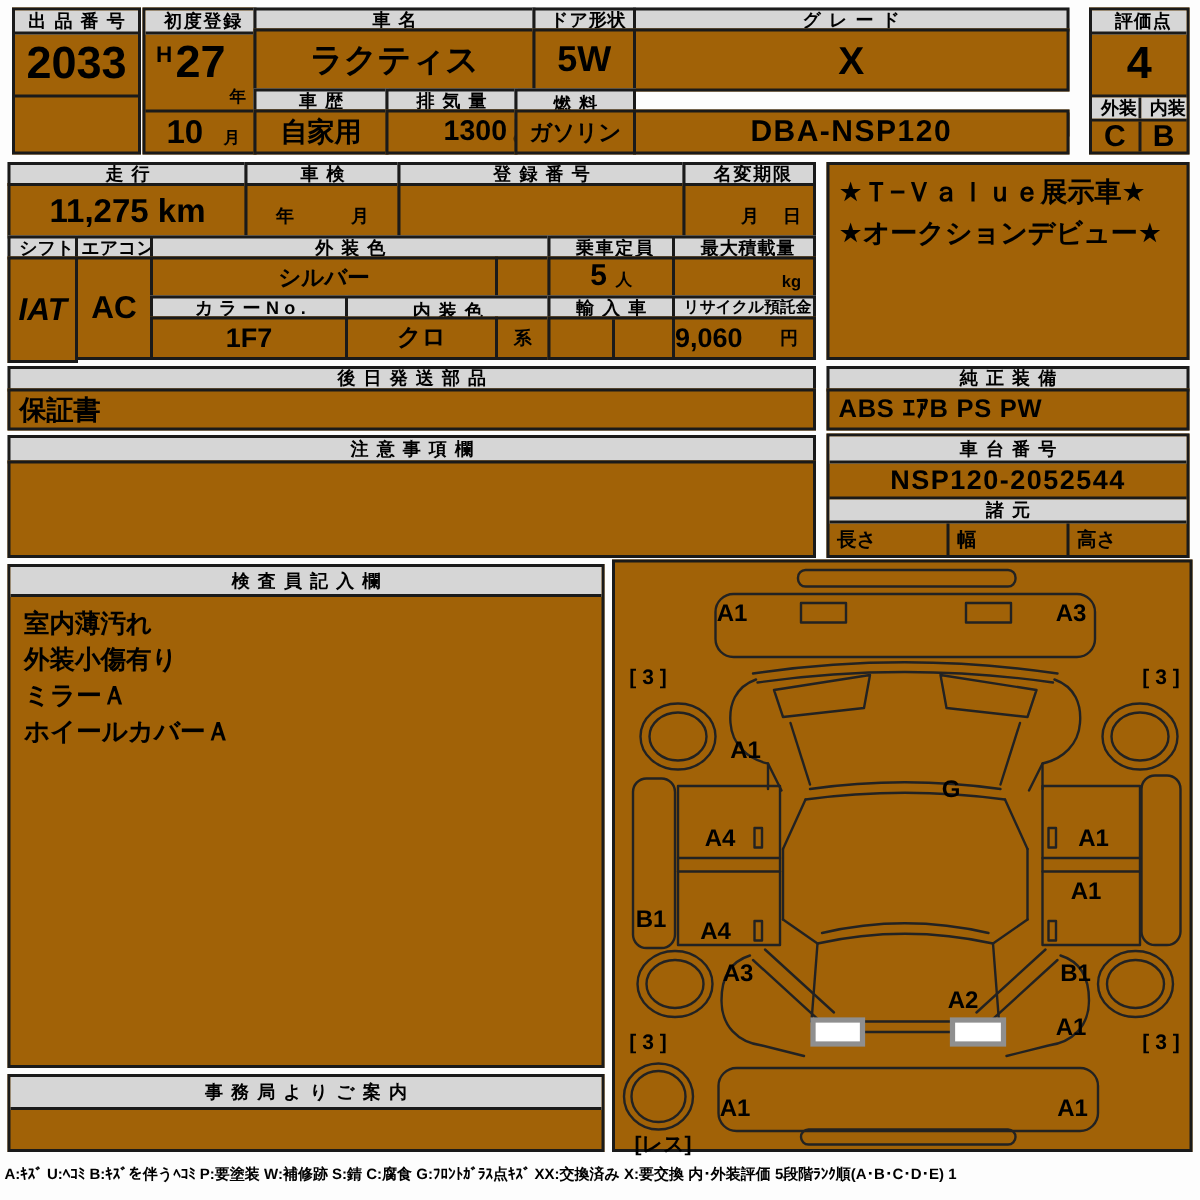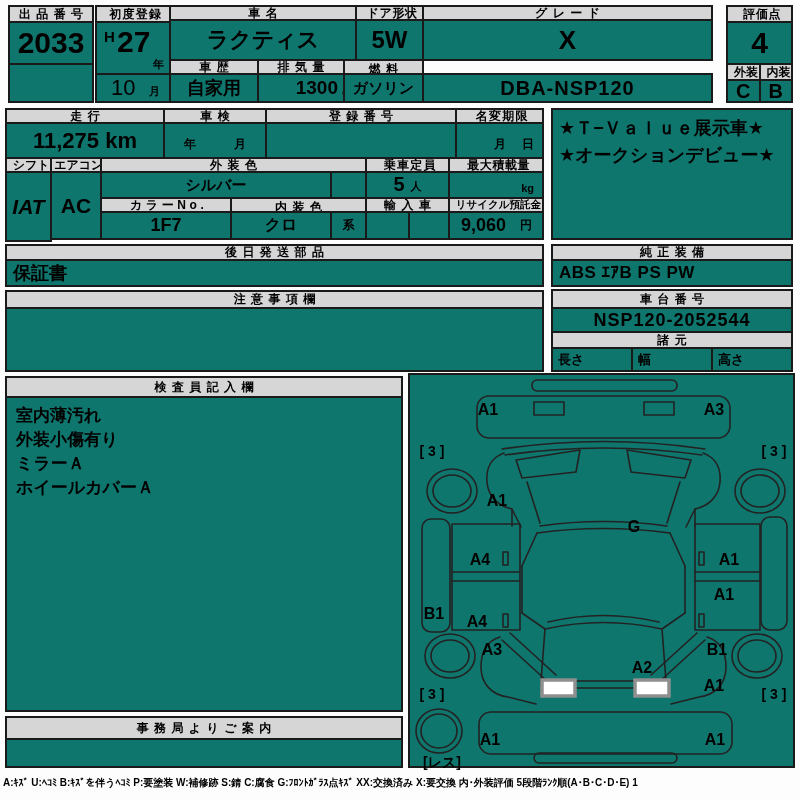--- a/index.html
+++ b/index.html
@@ -3,21 +3,21 @@
 <meta charset="utf-8">
 <style>
   html,body { margin:0; padding:0; }
   body {
     width:800px; height:800px; position:relative; background:#fdfdfd;
     font-family:"Liberation Sans","DejaVu Sans",sans-serif; color:#000;
     overflow:hidden;
   }
   .cell {
     position:absolute; box-sizing:border-box;
-    border:2px solid #1a1a1a; background:#0f766e;
+    border:2px solid #1a1a1a; background:#a16207;
   }
   .hdr {
     background:#d6d6d6; font-weight:bold; font-size:12px;
     display:flex; align-items:center; justify-content:center;
     letter-spacing:0.45em; text-indent:0.45em; white-space:nowrap; overflow:hidden;
   }
   .hdr-inner {
     background:#d6d6d6; font-weight:bold; font-size:12px;
     display:flex; align-items:center; justify-content:center;
     letter-spacing:0.45em; text-indent:0.45em;
@@ -45,21 +45,21 @@
 </div>
 
 <div class="cell" style="left:95px;top:5px;width:76px;height:98px;">
   <div class="hdr-inner" style="height:16px;letter-spacing:0.1em;">初度登録</div>
   <div style="height:52px;position:relative;border-bottom:2px solid #1a1a1a;box-sizing:border-box;">
     <span style="position:absolute;left:7px;top:5px;font-size:15px;font-weight:bold;">H</span>
     <span style="position:absolute;left:20px;top:2px;font-size:30px;font-weight:bold;">27</span>
     <span style="position:absolute;right:5px;bottom:1px;font-size:11px;font-weight:bold;">年</span>
   </div>
   <div style="height:26px;position:relative;">
-    <span style="position:absolute;left:14px;top:0px;font-size:22px;font-weight:normal;">10</span>
+    <span style="position:absolute;left:14px;top:0px;font-size:22px;font-weight:bold;">10</span>
     <span style="position:absolute;right:9px;bottom:2px;font-size:11px;font-weight:bold;">月</span>
   </div>
 </div>
 
 <div class="cell hdr" style="left:169px;top:5px;width:188px;height:16px;">車名</div>
 <div class="cell val" style="left:169px;top:19px;width:188px;height:42px;font-size:22px;">ラクティス</div>
 
 <div class="cell hdr" style="left:355px;top:5px;width:69px;height:16px;letter-spacing:0.05em;">ドア形状</div>
 <div class="cell val" style="left:355px;top:19px;width:69px;height:42px;font-size:24px;">5W</div>
 
@@ -136,21 +136,21 @@
 
 <div class="cell hdr" style="left:448px;top:157px;width:96px;height:16px;letter-spacing:0.05em;">最大積載量</div>
 <div class="cell val" style="left:448px;top:171px;width:96px;height:28px;font-size:11px;justify-content:flex-end;align-items:flex-end;padding:0 8px 3px 0;">kg</div>
 
 <div class="cell hdr" style="left:365px;top:197px;width:85px;height:16px;">輸入車</div>
 <div class="cell" style="left:365px;top:211px;width:85px;height:29px;">
   <div style="position:absolute;left:50%;top:0;bottom:0;border-left:2px solid #1a1a1a;"></div>
 </div>
 
 <div class="cell hdr" style="left:448px;top:197px;width:96px;height:16px;letter-spacing:0;font-size:10.5px;">リサイクル預託金</div>
-<div class="cell val" style="left:448px;top:211px;width:96px;height:29px;justify-content:flex-end;gap:14px;padding-right:10px;">
+<div class="cell val" style="left:448px;top:211px;width:96px;height:29px;justify-content:space-between;gap:14px;padding-right:10px;">
   <span style="font-size:18px;">9,060</span>
   <span style="font-size:12px;align-self:flex-end;padding-bottom:4px;">円</span>
 </div>
 
 <div class="cell" style="left:551px;top:108px;width:242px;height:132px;">
   <div class="sales-lines">
     <div>★Ｔ−Ｖａｌｕｅ展示車★</div>
     <div>★オークションデビュー★</div>
   </div>
 </div>

